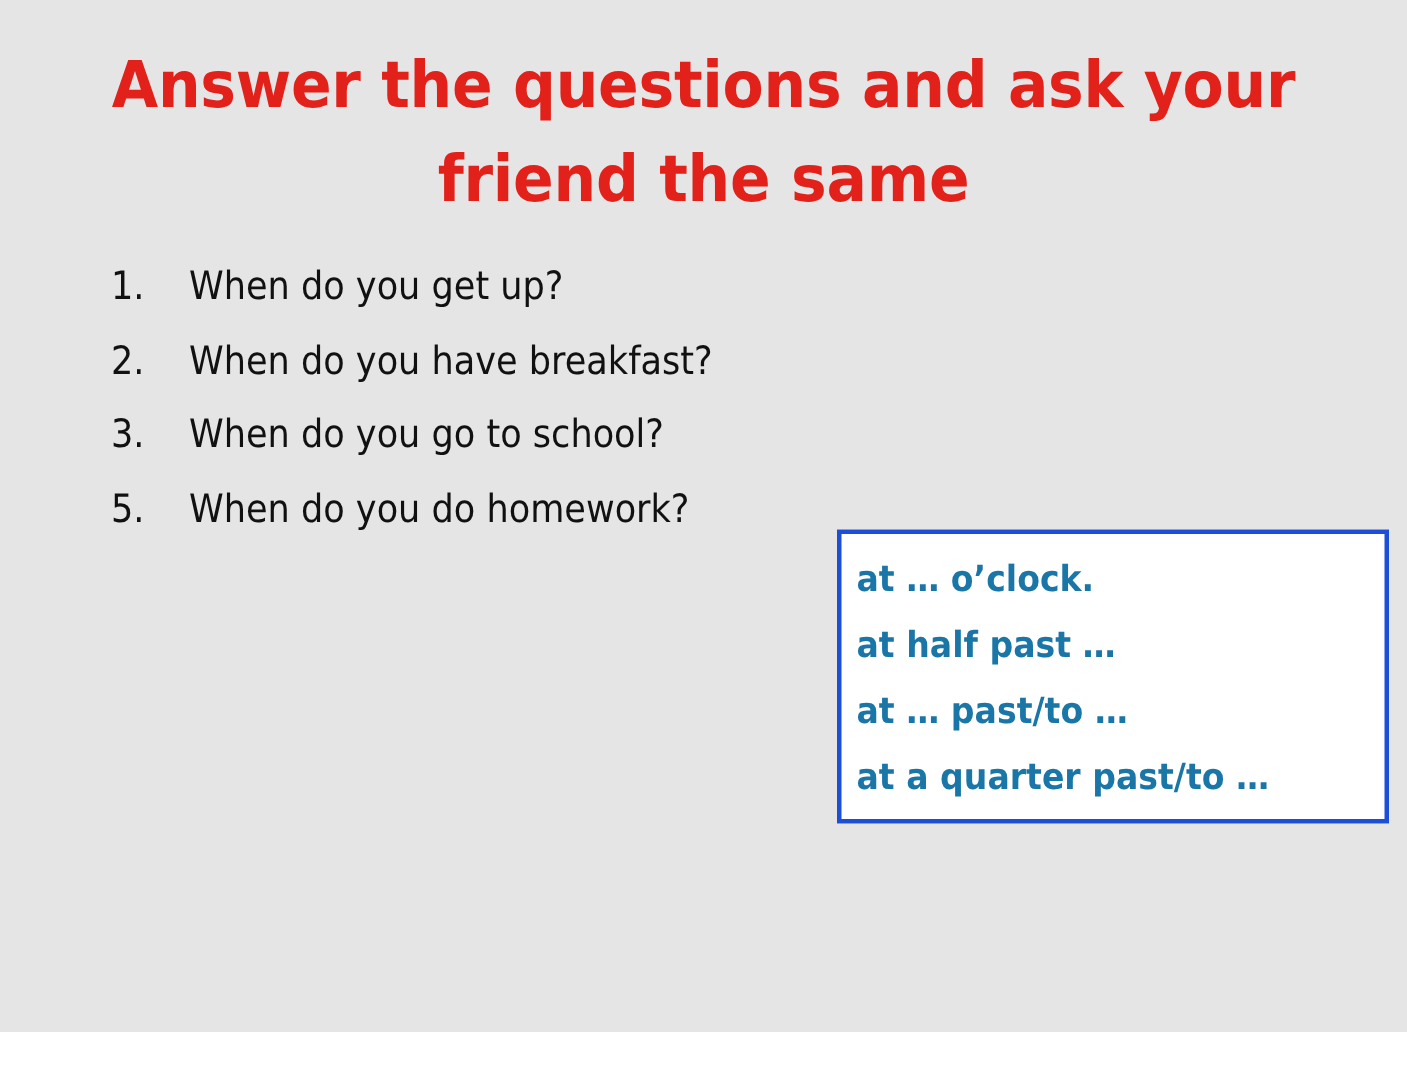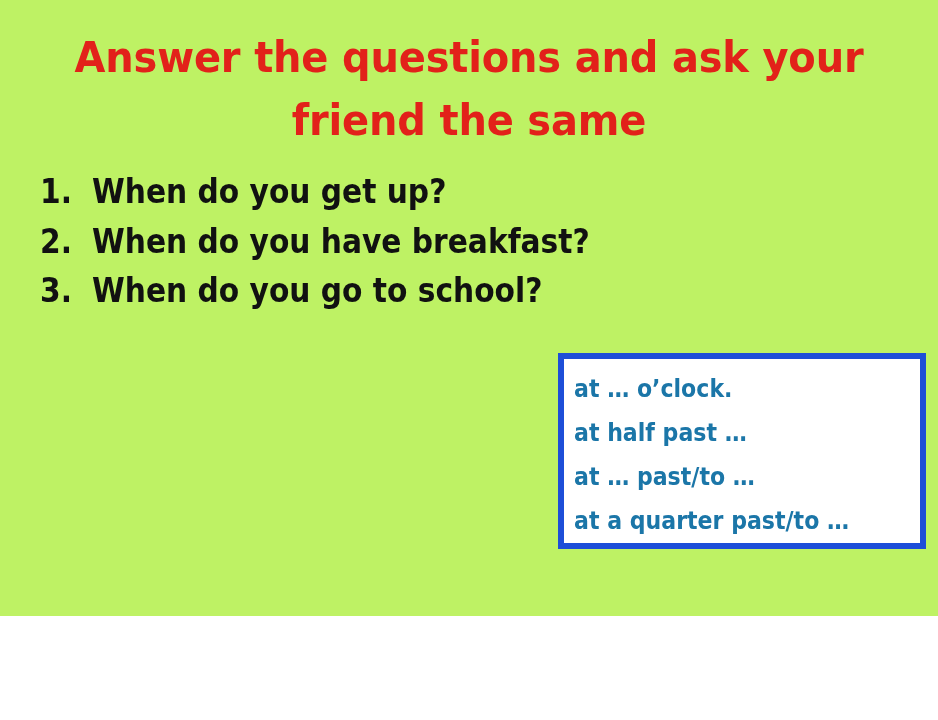--- a/index.html
+++ b/index.html
@@ -6,22 +6,22 @@
     margin: 0;
     padding: 0;
     background: #ffffff;
   }
   body {
     font-family: "Liberation Sans", sans-serif;
   }
   #slide {
     position: relative;
     width: 938px;
-    height: 616px;
-    background: #bef264;
+    height: 688px;
+    background: #e5e5e5;
     overflow: hidden;
   }
 
   
   .title {
     position: absolute;
     left: 0;
     top: 26px;
     width: 938px;
     text-align: center;
@@ -47,24 +47,25 @@
     width: 520px;
     list-style: none;
     margin: 0;
     padding: 0;
   }
   .question-item {
     position: relative;
     height: 49.5px;
     color: #111111;
     font-family: "DejaVu Sans", sans-serif;
-    font-weight: bold;
-    font-size: 33px;
+    font-weight: normal;
+    font-size: 26px;
     line-height: 49.5px;
     white-space: nowrap;
+    margin-left: 34px;
   }
   .q-num {
     display: inline-block;
     width: 52px;
     transform: scaleX(0.9);
     transform-origin: 0 50%;
   }
   .q-text {
     display: inline-block;
     transform: scaleX(0.9);
@@ -72,21 +73,21 @@
   }
 
   
   .phrase-box {
     position: absolute;
     left: 558px;
     top: 353px;
     width: 368px;
     height: 196px;
     box-sizing: border-box;
-    border: 6px solid #1d4ed8;
+    border: 3px solid #1d4ed8;
     background: #ffffff;
     padding: 8px 0 0 10px;
   }
   .phrase-line {
     color: #1b76a8;
     font-family: "DejaVu Sans", sans-serif;
     font-weight: bold;
     font-size: 24px;
     line-height: 44px;
     white-space: nowrap;
@@ -107,20 +108,23 @@
   <ol class="question-list">
     <li class="question-item">
       <span class="q-num">1.</span><span class="q-text">When do you get up?</span>
     </li>
     <li class="question-item">
       <span class="q-num">2.</span><span class="q-text">When do you have breakfast?</span>
     </li>
     <li class="question-item">
       <span class="q-num">3.</span><span class="q-text">When do you go to school?</span>
     </li>
+    <li class="question-item">
+      <span class="q-num">5.</span><span class="q-text">When do you do homework?</span>
+    </li>
   </ol>
 
   <div class="phrase-box">
     <div class="phrase-line">at  … o’clock.</div>
     <div class="phrase-line">at half past …</div>
     <div class="phrase-line">at … past/to …</div>
     <div class="phrase-line">at a quarter past/to …</div>
   </div>
 
 </div>

